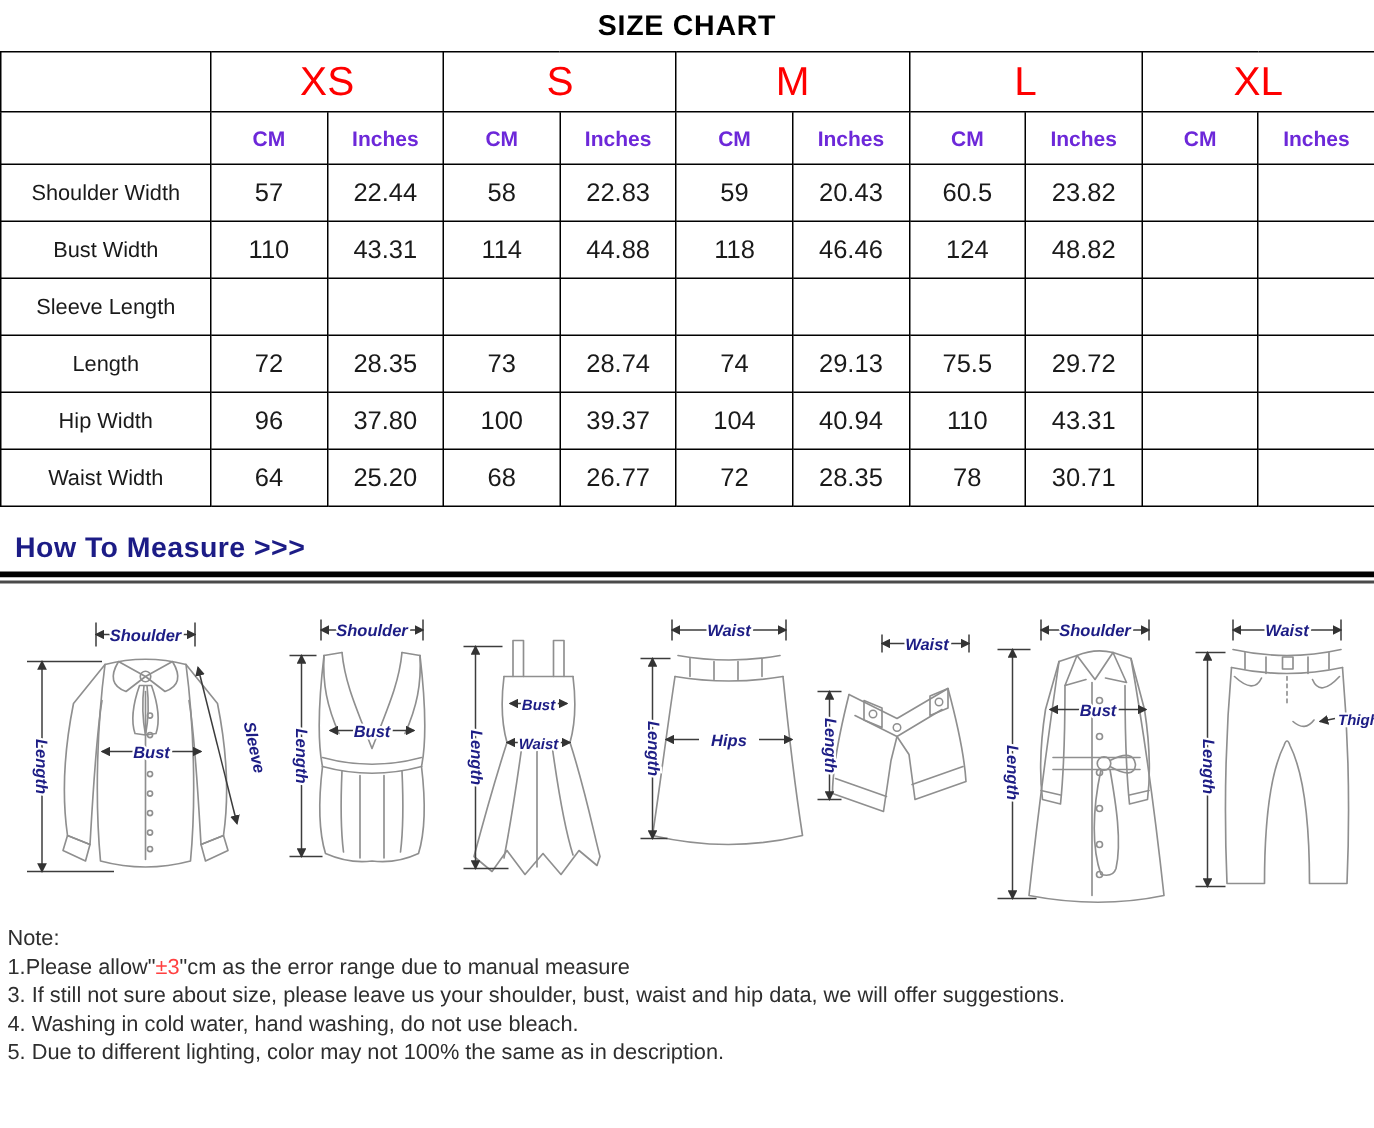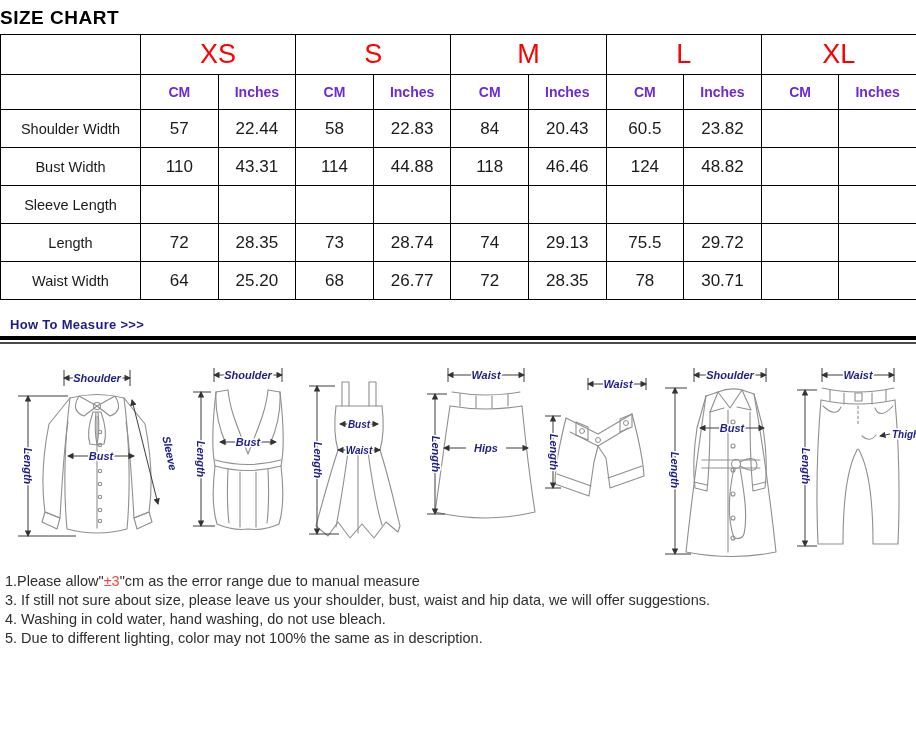--- a/index.html
+++ b/index.html
@@ -1,27 +1,27 @@
 <!DOCTYPE html>
 <html><head>
 <meta charset="utf-8">
 <style>
   html,body{margin:0;padding:0;background:#fff;}
   body{width:916px;height:752px;overflow:hidden;font-family:"Liberation Sans",sans-serif;color:#111;}
-  .page-title{font-size:19px;font-weight:bold;letter-spacing:.5px;padding-top:7px;height:27px;color:#000;}
+  .page-title{text-align:center;font-size:19px;font-weight:bold;letter-spacing:.5px;padding-top:7px;height:27px;color:#000;}
   
   table.size-table{border-collapse:collapse;table-layout:fixed;width:916px;}
   table.size-table td{border:1px solid #000;text-align:center;vertical-align:middle;overflow:hidden;background:#fff;}
   td.g{background:#d7dbe2;}
   tr.size-row td{height:37px;font-size:27px;color:#fe0000;}
   tr.unit-row td{height:32px;font-size:14px;font-weight:bold;color:#6d28d9;}
   tr.data-row td{height:35px;font-size:17px;color:#1a1a1a;}
   tr.data-row td.lbl{font-size:14.5px;}
   
-  .htm-head{margin:17px 0 4px 10px;font-size:13px;font-weight:bold;color:#1c1c86;letter-spacing:.3px;}
+  .htm-head{margin:17px 0 4px 10px;font-size:19px;font-weight:bold;color:#1c1c86;letter-spacing:.3px;}
   .div1{height:4px;background:#000;}
   .div2{height:2px;background:#fff;}
   .div3{height:2px;background:#4a4a4a;}
   
   .figures{position:relative;height:212px;margin-top:6px;}
   .fig{position:absolute;top:16px;font-style:italic;}
   .fig svg{overflow:visible;}
   .art{stroke:#8f8f8f;stroke-width:1.1;fill:none;stroke-linejoin:round;stroke-linecap:round;}
   .dim{stroke:#3c3c3c;stroke-width:1;fill:none;}
   .flab{fill:#1d1d85;font-size:11px;font-weight:bold;font-family:"Liberation Sans",sans-serif;paint-order:stroke;stroke:#fff;stroke-width:3px;}
@@ -71,21 +71,21 @@
       <td>Inches</td>
       <td class="g">CM</td>
       <td class="g">Inches</td>
     </tr>
     <tr class="data-row">
       <td class="lbl">Shoulder Width</td>
       <td class="g">57</td>
       <td class="g">22.44</td>
       <td>58</td>
       <td>22.83</td>
-      <td class="g">84</td>
+      <td class="g">59</td>
       <td class="g">20.43</td>
       <td>60.5</td>
       <td>23.82</td>
       <td class="g"></td>
       <td class="g"></td>
     </tr>
     <tr class="data-row">
       <td class="lbl">Bust Width</td>
       <td class="g">110</td>
       <td class="g">43.31</td>
@@ -114,20 +114,33 @@
     <tr class="data-row">
       <td class="lbl">Length</td>
       <td class="g">72</td>
       <td class="g">28.35</td>
       <td>73</td>
       <td>28.74</td>
       <td class="g">74</td>
       <td class="g">29.13</td>
       <td>75.5</td>
       <td>29.72</td>
+      <td class="g"></td>
+      <td class="g"></td>
+    </tr>
+    <tr class="data-row">
+      <td class="lbl">Hip Width</td>
+      <td class="g">96</td>
+      <td class="g">37.80</td>
+      <td>100</td>
+      <td>39.37</td>
+      <td class="g">104</td>
+      <td class="g">40.94</td>
+      <td>110</td>
+      <td>43.31</td>
       <td class="g"></td>
       <td class="g"></td>
     </tr>
     <tr class="data-row">
       <td class="lbl">Waist Width</td>
       <td class="g">64</td>
       <td class="g">25.20</td>
       <td>68</td>
       <td>26.77</td>
       <td class="g">72</td>
@@ -329,17 +342,18 @@
       </g>
       <text class="flab" x="64" y="13" text-anchor="middle">Waist</text>
       <text class="flab" text-anchor="middle" transform="translate(8 100) rotate(90)">Length</text>
       <text class="flab sm" x="98" y="72">Thigh</text>
     </svg>
   </div>
 
 </div>
 
 <div class="notes">
+  <div>Note:</div>
   <div><span>1.Please allow"</span><span class="red">±3</span><span>"cm as the error range due to manual measure</span></div>
   <div>3. If still not sure about size, please leave us your shoulder, bust, waist and hip data, we will offer suggestions.</div>
   <div>4. Washing in cold water, hand washing, do not use bleach.</div>
   <div>5. Due to different lighting, color may not 100% the same as in description.</div>
 </div>
 
 </body></html>

